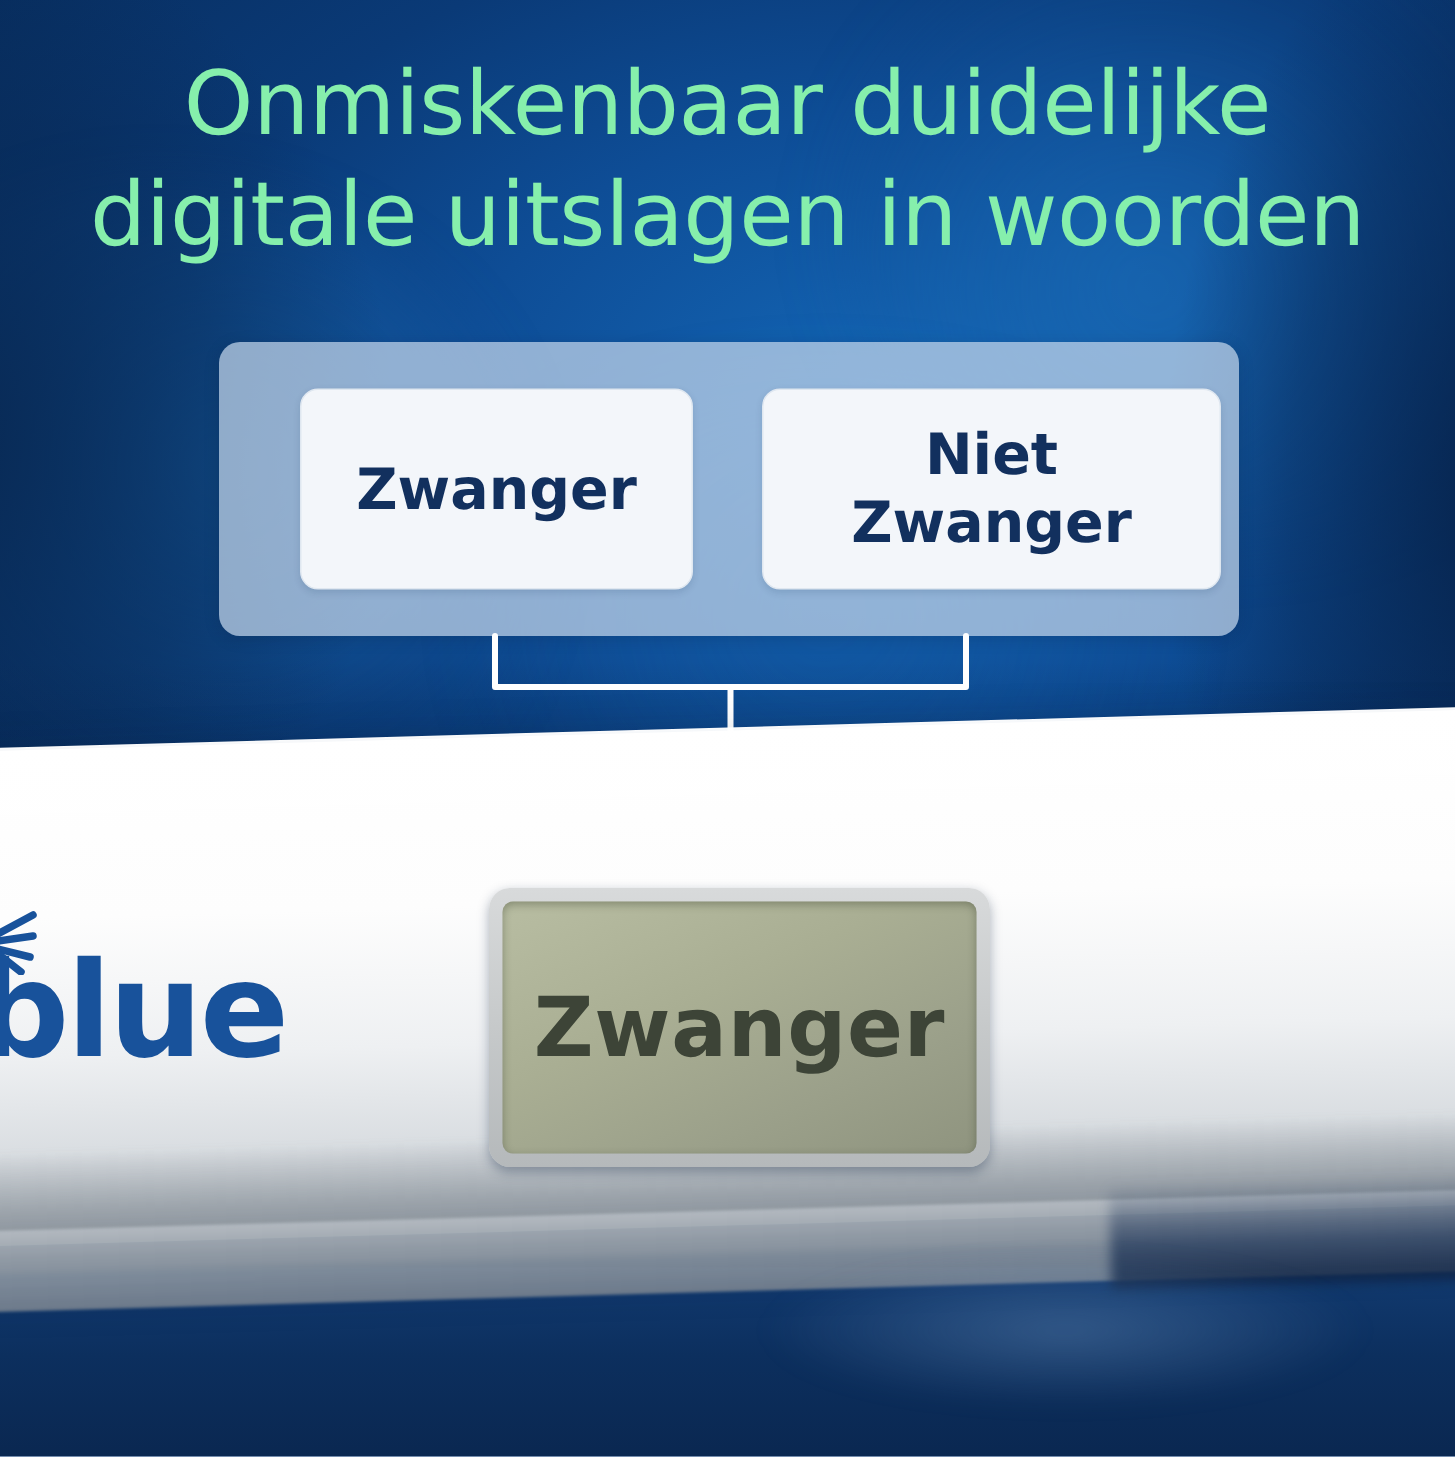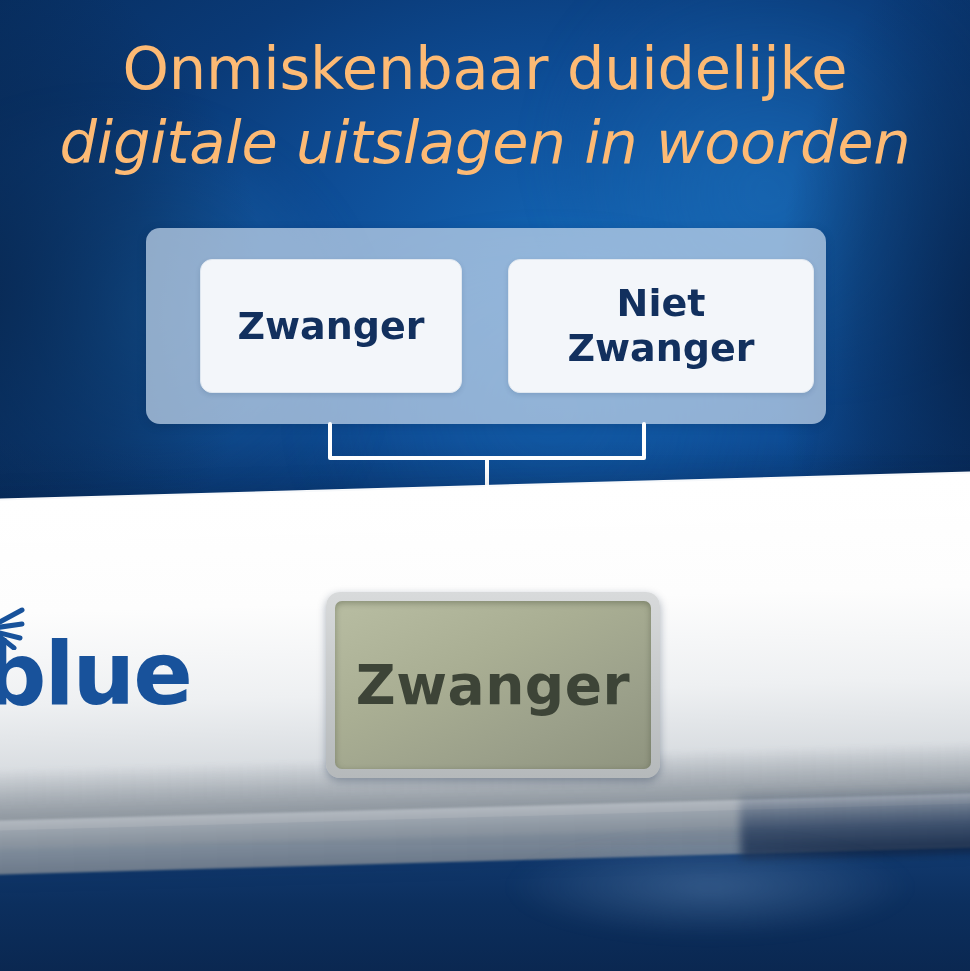--- a/index.html
+++ b/index.html
@@ -76,30 +76,30 @@
     background: linear-gradient(180deg, rgba(7,36,76,0) 0%, rgba(7,36,76,0.55) 60%, rgba(6,30,66,0.85) 100%);
   }
 
   
   .headline {
     position: absolute;
     left: 0;
     right: 0;
     top: 32px;
     text-align: center;
-    color: #fdba74;
+    color: #86efac;
     font-family: "DejaVu Sans", sans-serif;
     font-weight: 400;
     font-size: 59px;
     line-height: 74px;
     letter-spacing: -0.2px;
     white-space: nowrap;
   }
   .headline .l1 { display: block; }
-  .headline .l2 { display: block; font-style: italic; }
+  .headline .l2 { display: block; }
 
   
   .callout-panel {
     position: absolute;
     left: 146px;
     top: 228px;
     width: 680px;
     height: 196px;
     border-radius: 14px;
     background: rgba(196, 214, 234, 0.72);

